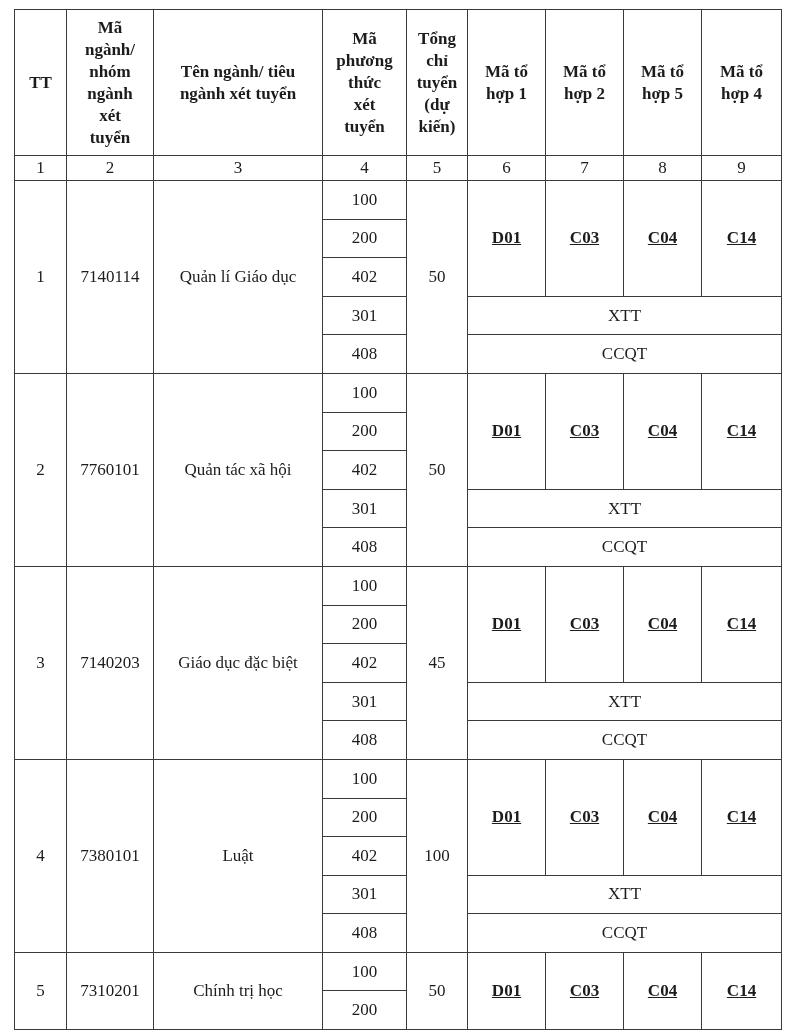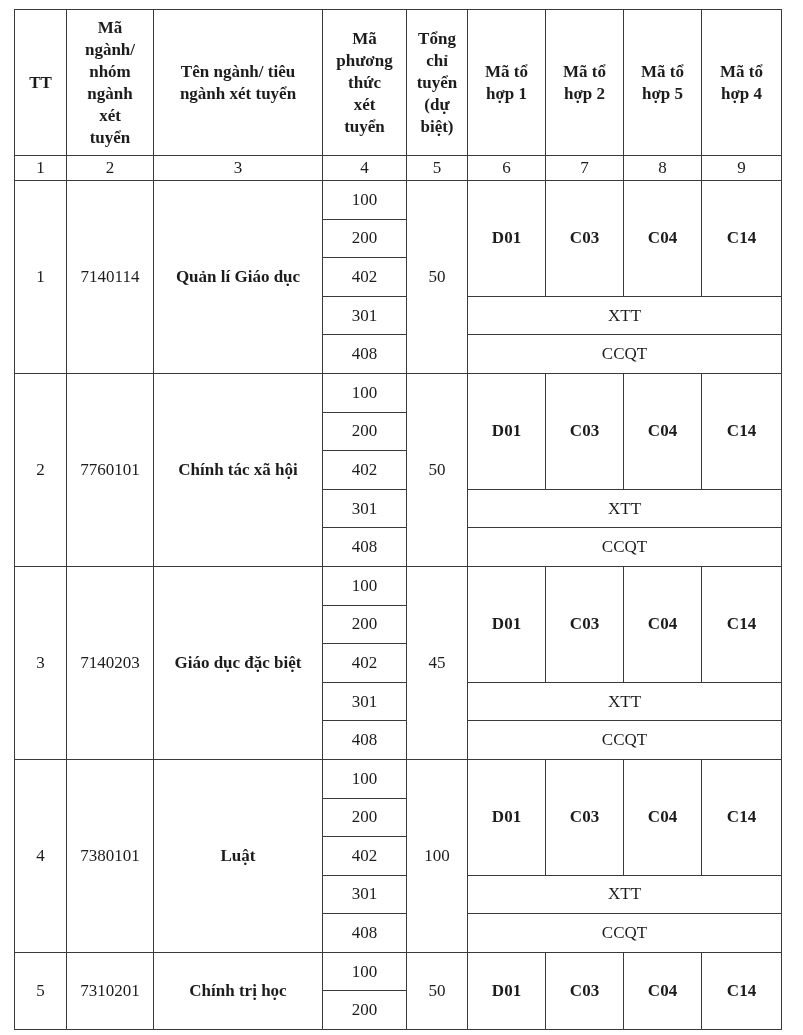--- a/index.html
+++ b/index.html
@@ -19,22 +19,22 @@
     text-align: center;
     vertical-align: middle;
     padding: 0;
     overflow: hidden;
   }
   th { font-weight: bold; line-height: 22px; font-size: 17px; }
   tr.head-row { height: 146px; }
   tr.index-row { height: 25px; }
   tr.index-row td { font-size: 17px; line-height: 20px; }
   tr.sub { height: 38.6px; }
-  td.name { text-align: left; padding-left: 8px; font-weight: bold; }
-  td.combo { font-weight: bold; }
+  td.name { text-align: left; padding-left: 8px; }
+  td.combo { font-weight: bold; text-decoration: underline; }
   td.span-method { font-weight: normal; }
 </style>
 </head>
 <body>
 
 <table class="admissions">
   <colgroup>
     <col style="width:52px">
     <col style="width:87px">
     <col style="width:169px">
@@ -66,21 +66,21 @@
       <span>phương</span><br>
       <span>thức</span><br>
       <span>xét</span><br>
       <span>tuyển</span>
     </th>
     <th>
       <span>Tổng</span><br>
       <span>chỉ</span><br>
       <span>tuyển</span><br>
       <span>(dự</span><br>
-      <span>biệt)</span>
+      <span>kiến)</span>
     </th>
     <th>
       <span>Mã tổ</span><br>
       <span>hợp 1</span>
     </th>
     <th>
       <span>Mã tổ</span><br>
       <span>hợp 2</span>
     </th>
     <th>
@@ -127,21 +127,21 @@
     <td colspan="4" class="span-method">XTT</td>
   </tr>
   <tr class="sub">
     <td>408</td>
     <td colspan="4" class="span-method">CCQT</td>
   </tr>
 
   <tr class="sub">
     <td rowspan="5">2</td>
     <td rowspan="5">7760101</td>
-    <td rowspan="5" class="name">Chính tác xã hội</td>
+    <td rowspan="5" class="name">Quản tác xã hội</td>
     <td>100</td>
     <td rowspan="5">50</td>
     <td rowspan="3" class="combo">D01</td>
     <td rowspan="3" class="combo">C03</td>
     <td rowspan="3" class="combo">C04</td>
     <td rowspan="3" class="combo">C14</td>
   </tr>
   <tr class="sub">
     <td>200</td>
   </tr>

